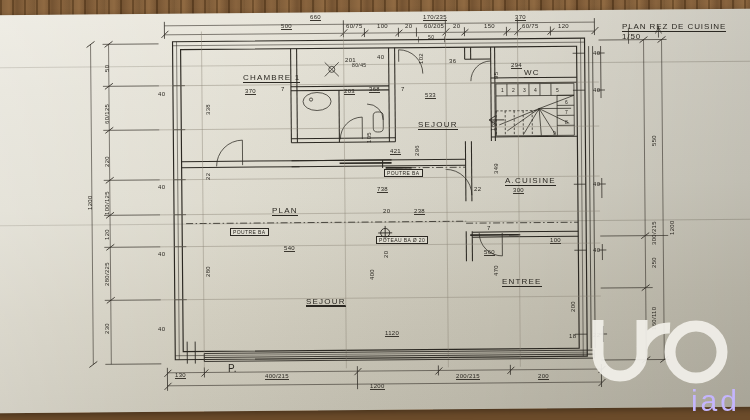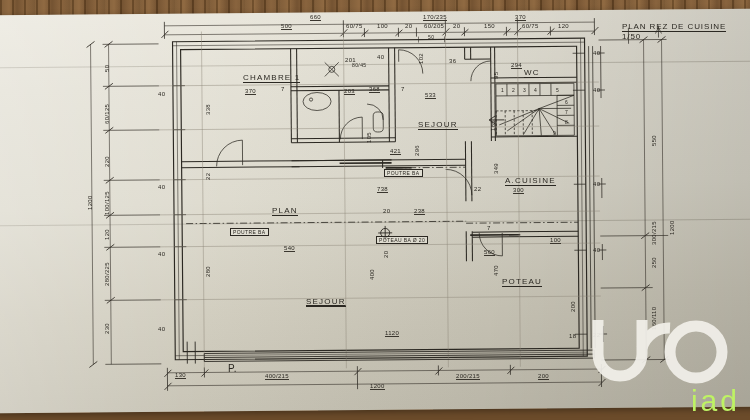--- a/index.html
+++ b/index.html
@@ -39,21 +39,21 @@
   .dim{font-size:6px;letter-spacing:.3px;}
   .dim.u{border-bottom:1px solid #3a362e;}
   .vert{transform-origin:left top;}
   .title{font-size:8px;letter-spacing:.9px;border-bottom:1px solid #2b2822;}
   .subtitle{font-size:8px;letter-spacing:.9px;}
   .tiny{font-size:5px;}
   .boxed{font-size:5px;border:1px solid #2b2822;padding:0 2px;background:rgba(232,229,218,.55);}
 
   
   .wm{position:absolute;right:8px;bottom:2px;width:150px;height:104px;opacity:.92;}
-  .wm-word{position:absolute;right:10px;bottom:2px;color:#bef264;font-size:30px;
+  .wm-word{position:absolute;right:10px;bottom:2px;color:#c4b5fd;font-size:30px;
     letter-spacing:3px;font-family:"Liberation Sans",sans-serif;}
 </style>
 </head>
 <body>
 
 <div id="stage">
 
   <div class="wood"></div>
 
   <div class="paper">
@@ -376,21 +376,21 @@
   </svg>
   </div>
 
   <div class="lbl title" style="left:622px;top:22px;">PLAN REZ DE CUISINE</div>
   <div class="lbl subtitle" style="left:622px;top:32px;">1/50</div>
 
   <div class="lbl room" style="left:243px;top:73px;">CHAMBRE 1</div>
   <div class="lbl room" style="left:418px;top:120px;">SEJOUR</div>
   <div class="lbl room" style="left:524px;top:68px;">WC</div>
   <div class="lbl room" style="left:505px;top:176px;">A.CUISINE</div>
-  <div class="lbl room" style="left:502px;top:277px;">POTEAU</div>
+  <div class="lbl room" style="left:502px;top:277px;">ENTREE</div>
   <div class="lbl room" style="left:272px;top:206px;">PLAN</div>
   <div class="lbl room" style="left:306px;top:297px;text-decoration:underline;">SEJOUR</div>
 
   <div class="lbl boxed" style="left:230px;top:228px;">POUTRE BA</div>
   <div class="lbl boxed" style="left:384px;top:169px;">POUTRE BA</div>
   <div class="lbl boxed" style="left:376px;top:236px;">POTEAU BA Ø 20</div>
 
   <div class="lbl tiny" style="left:501px;top:87px;">1</div>
   <div class="lbl tiny" style="left:512px;top:87px;">2</div>
   <div class="lbl tiny" style="left:523px;top:87px;">3</div>

